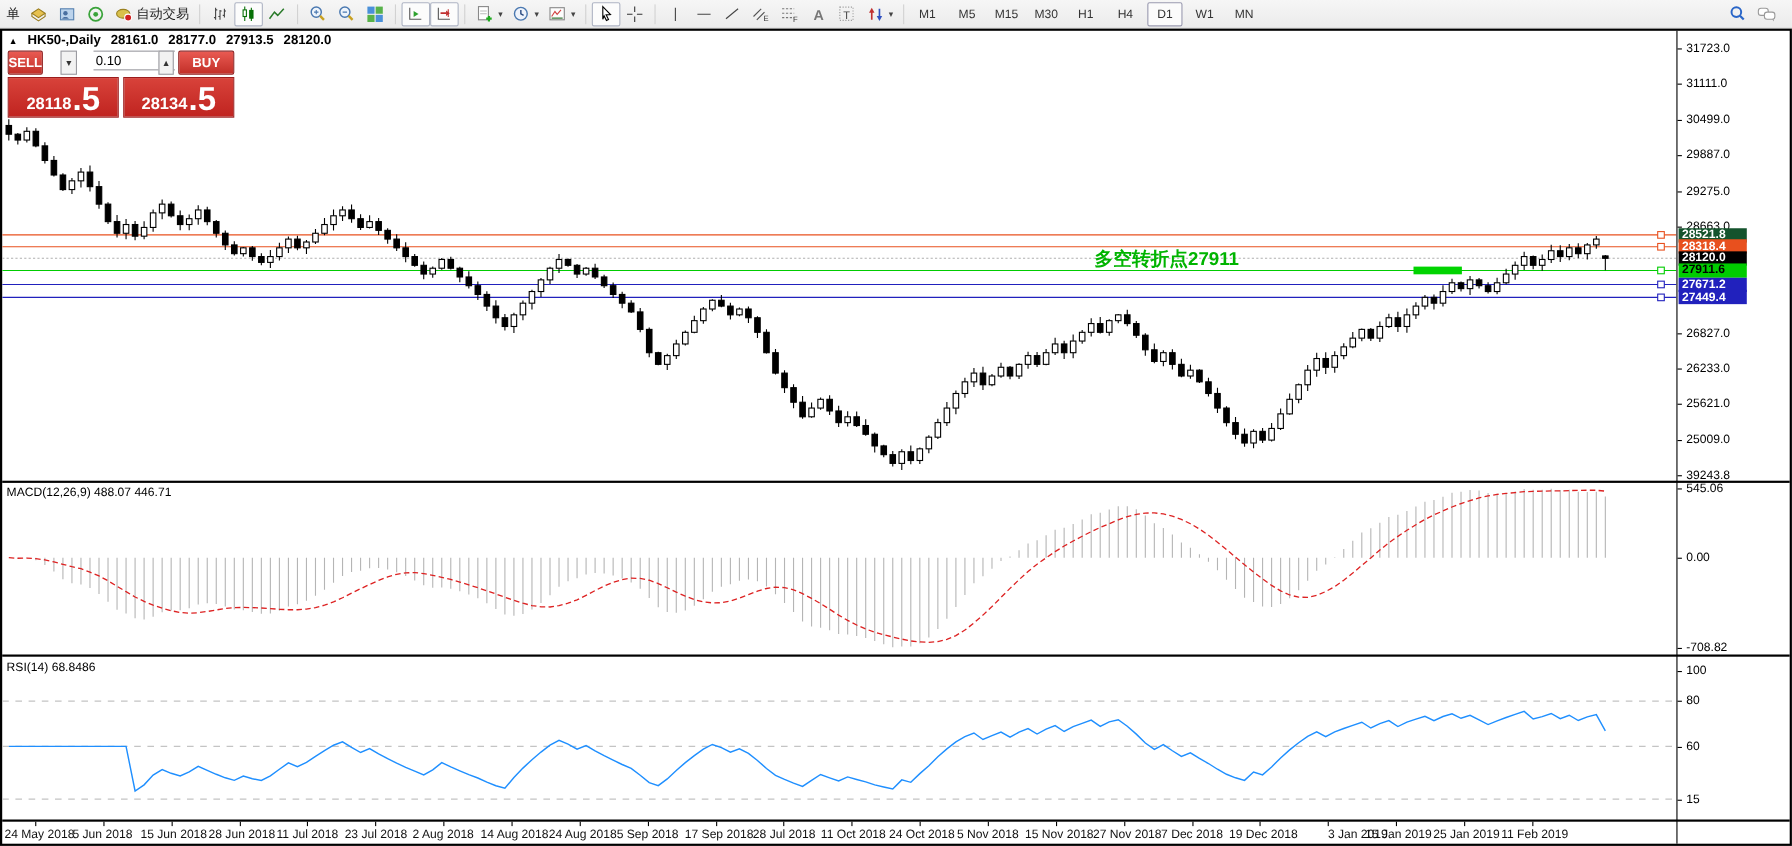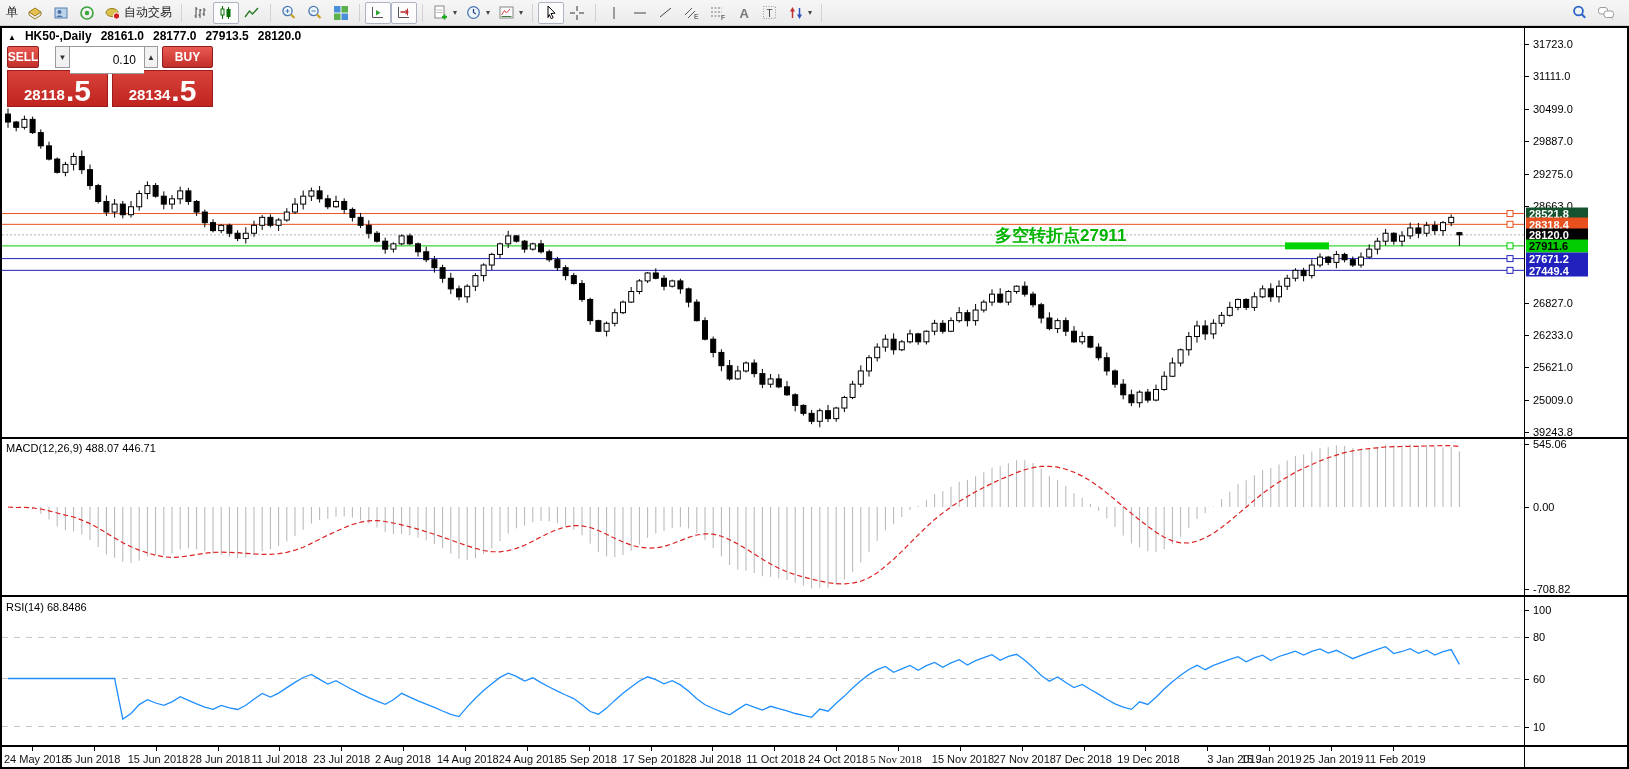--- a/index.html
+++ b/index.html
@@ -28,22 +28,22 @@
   .tp-row1{position:relative;height:22px;}
   .redbtn{position:absolute;top:0;height:22px;background:linear-gradient(#e95a52,#c22f28);border:1px solid #8e1f1f;
           border-radius:2px;color:#fff;font-weight:bold;font-size:12px;display:flex;align-items:center;
           justify-content:center;box-sizing:border-box;}
   #sell-btn{left:0;width:32px;}
   #buy-btn{left:155px;width:51px;}
   .stepbtn{position:absolute;top:0;height:22px;background:#f2f2f2;border:1px solid #9a9aa0;box-sizing:border-box;
            font-size:8px;color:#333;display:flex;align-items:center;justify-content:center;}
   #vol-down{left:48px;width:15px;}
   #vol-up{left:137px;width:14px;}
-  #volume-input{position:absolute;left:63px;top:0;width:74px;height:28px;box-sizing:border-box;
-                border:1px solid #9a9aa0;border-left:none;border-right:none;text-align:right;
+  #volume-input{position:absolute;left:78px;top:0;width:74px;height:18px;box-sizing:border-box;
+                border:1px solid #9a9aa0;border-left:none;border-right:none;text-align:left;
                 padding-right:8px;font-size:12px;font-family:inherit;}
   .tp-row2{margin-top:2px;display:flex;gap:4px;}
   .price-box{width:101px;height:37px;background:linear-gradient(#d8423a,#c02420);border:1px solid #9c1c1c;
              box-sizing:border-box;color:#fff;display:flex;align-items:flex-end;justify-content:center;
              gap:1px;padding-bottom:2px;}
   .price-main{font-weight:bold;font-size:15px;line-height:19px;}
   .price-frac{font-weight:bold;font-size:30px;line-height:26px;}
   
   .hsep{position:absolute;left:0;width:1625px;height:2px;background:#000;}
   #axis-vline{position:absolute;left:1522px;top:0;width:1px;height:739px;background:#000;}
@@ -271,20 +271,31 @@
       <span class="tb-icon">
         <svg width="18" height="18">
             <line x1="5.5" y1="14" x2="5.5" y2="6" stroke="#c03030" stroke-width="1.5"></line>
             <path d="M3 7.5L5.5 3 8 7.5z" fill="#c03030"></path>
             <line x1="12.5" y1="4" x2="12.5" y2="12" stroke="#3050c0" stroke-width="1.5"></line>
             <path d="M10 10.5l2.5 4.5 2.5-4.5z" fill="#3050c0"></path>
           </svg>
         </span>
     </button>
     <span class="tb-sep"></span>
+    <span id="timeframes" style="display:inline-flex;gap:4px;">
+        <span class="tf-btn">M1</span>
+        <span class="tf-btn">M5</span>
+        <span class="tf-btn">M15</span>
+        <span class="tf-btn">M30</span>
+        <span class="tf-btn">H1</span>
+        <span class="tf-btn">H4</span>
+        <span class="tf-btn active">D1</span>
+        <span class="tf-btn">W1</span>
+        <span class="tf-btn">MN</span>
+      </span>
     <span class="tb-spacer"></span>
     <button class="tb-btn">
       <span class="tb-icon">
         <svg width="18" height="18">
             <circle cx="7.5" cy="7" r="4.4" fill="none" stroke="#2a66c8" stroke-width="1.8"></circle>
             <line x1="10.8" y1="10.3" x2="14.2" y2="13.7" stroke="#2a66c8" stroke-width="2"></line>
           </svg>
         </span>
     </button>
     <button class="tb-btn" style="margin-right:8px;">
@@ -930,21 +941,21 @@
         <div class="tick-label" style="top:479.0px;">0.00</div>
         <div class="tick-mark" style="top:560.5px;"></div>
         <div class="tick-label" style="top:560.5px;">-708.82</div>
         <div class="tick-mark" style="top:582.0px;"></div>
         <div class="tick-label" style="top:582.0px;">100</div>
         <div class="tick-mark" style="top:609.4px;"></div>
         <div class="tick-label" style="top:609.4px;">80</div>
         <div class="tick-mark" style="top:650.5px;"></div>
         <div class="tick-label" style="top:650.5px;">60</div>
         <div class="tick-mark" style="top:698.5px;"></div>
-        <div class="tick-label" style="top:698.5px;">10</div>
+        <div class="tick-label" style="top:698.5px;">15</div>
       </div>
     <div id="date-axis">
         <div class="date-tick" style="left:30.0px;"></div>
         <div class="date-label" style="left:2.0px;">24 May 2018</div>
         <div class="date-tick" style="left:91.8px;"></div>
         <div class="date-label" style="left:63.9px;">5 Jun 2018</div>
         <div class="date-tick" style="left:153.7px;"></div>
         <div class="date-label" style="left:125.7px;">15 Jun 2018</div>
         <div class="date-tick" style="left:215.6px;"></div>
         <div class="date-label" style="left:187.6px;">28 Jun 2018</div>
@@ -962,21 +973,21 @@
         <div class="date-label" style="left:558.6px;">5 Sep 2018</div>
         <div class="date-tick" style="left:648.5px;"></div>
         <div class="date-label" style="left:620.5px;">17 Sep 2018</div>
         <div class="date-tick" style="left:710.4px;"></div>
         <div class="date-label" style="left:682.4px;">28 Jul 2018</div>
         <div class="date-tick" style="left:772.2px;"></div>
         <div class="date-label" style="left:744.2px;">11 Oct 2018</div>
         <div class="date-tick" style="left:834.1px;"></div>
         <div class="date-label" style="left:806.1px;">24 Oct 2018</div>
         <div class="date-tick" style="left:895.9px;"></div>
-        <div class="date-label" style="left:867.9px;font-family:Liberation Serif, serif;">5 Nov 2018</div>
+        <div class="date-label" style="left:867.9px;">5 Nov 2018</div>
         <div class="date-tick" style="left:957.8px;"></div>
         <div class="date-label" style="left:929.8px;">15 Nov 2018</div>
         <div class="date-tick" style="left:1019.6px;"></div>
         <div class="date-label" style="left:991.6px;">27 Nov 2018</div>
         <div class="date-tick" style="left:1081.5px;"></div>
         <div class="date-label" style="left:1053.5px;">7 Dec 2018</div>
         <div class="date-tick" style="left:1143.3px;"></div>
         <div class="date-label" style="left:1115.3px;">19 Dec 2018</div>
         <div class="date-tick" style="left:1205.2px;"></div>
         <div class="date-label" style="left:1177.2px;padding-left:28px;">3 Jan 2019</div>

